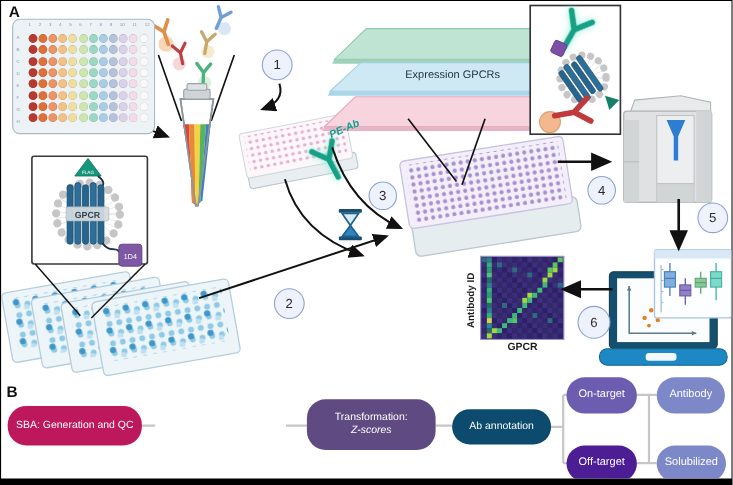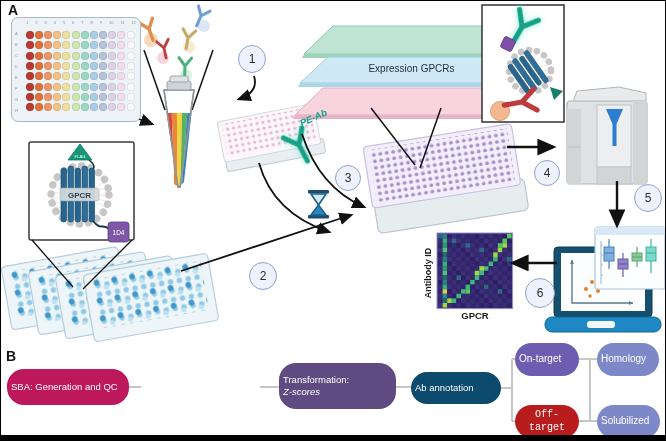--- a/index.html
+++ b/index.html
@@ -26,21 +26,21 @@
     justify-content:space-between;font-size:4px;color:#8195a3;}
   .plate96 .rows{position:absolute;left:3px;top:13px;height:82px;display:flex;
     flex-direction:column;justify-content:space-between;font-size:4px;color:#8195a3;}
   .plate96 .wells{position:absolute;left:13px;top:12px;display:grid;
     grid-template-columns:repeat(12,9.2px);grid-auto-rows:10.3px;
     align-items:center;justify-items:center;}
   .plate96 .wells span{width:8px;height:8px;border-radius:50%;
     box-shadow:inset 0 0 0 .5px rgba(0,0,0,.15);}
   
   .pill{position:absolute;z-index:3;border-radius:17px;color:#fff;display:flex;
-    flex-direction:column;align-items:flex-start;justify-content:center;text-align:center;
+    flex-direction:column;align-items:center;justify-content:center;text-align:center;
     font-size:9.5px;line-height:1.25;padding:0 4px;box-sizing:border-box;}
   .pill .l2{font-style:italic;}
   .pb1{left:6px;top:368px;width:122px;height:36px;}
   .pb2{left:140px;top:368px;width:119px;height:36px;}
   .pb3{left:278px;top:362px;width:117px;height:46px;}
   .pb4{left:410px;top:371px;width:90px;height:32px;}
   .pb5{left:514px;top:342px;width:64px;height:33px;font-size:10px;}
   .pb6{left:514px;top:404px;width:64px;height:33px;font-size:10px;}
   .pb7{left:596px;top:342px;width:62px;height:33px;font-size:10px;}
   .pb8{left:596px;top:404px;width:63px;height:33px;font-size:10px;}
@@ -698,23 +698,23 @@
   <div class="pill pb3" style="background: rgb(95, 74, 130);">
     <span>Transformation:</span>
     <span class="l2">Z-scores</span>
   </div>
   <div class="pill pb4" style="background: #0c4a6e;">
       <span>Ab annotation</span>
     </div>
   <div class="pill pb5" style="background: rgb(108, 93, 176);">
       <span>On-target</span>
     </div>
-  <div class="pill pb6" style="background: #b91c1c; font-family: Liberation Mono, monospace;">
+  <div class="pill pb6" style="background: #4c1d95;">
       <span>Off-target</span>
     </div>
   <div class="pill pb7" style="background: rgb(125, 136, 201);">
-      <span>Homology</span>
+      <span>Antibody</span>
     </div>
   <div class="pill pb8" style="background: rgb(125, 136, 201);">
       <span>Solubilized</span>
     </div>
 
 </div>
 
 </body></html>

